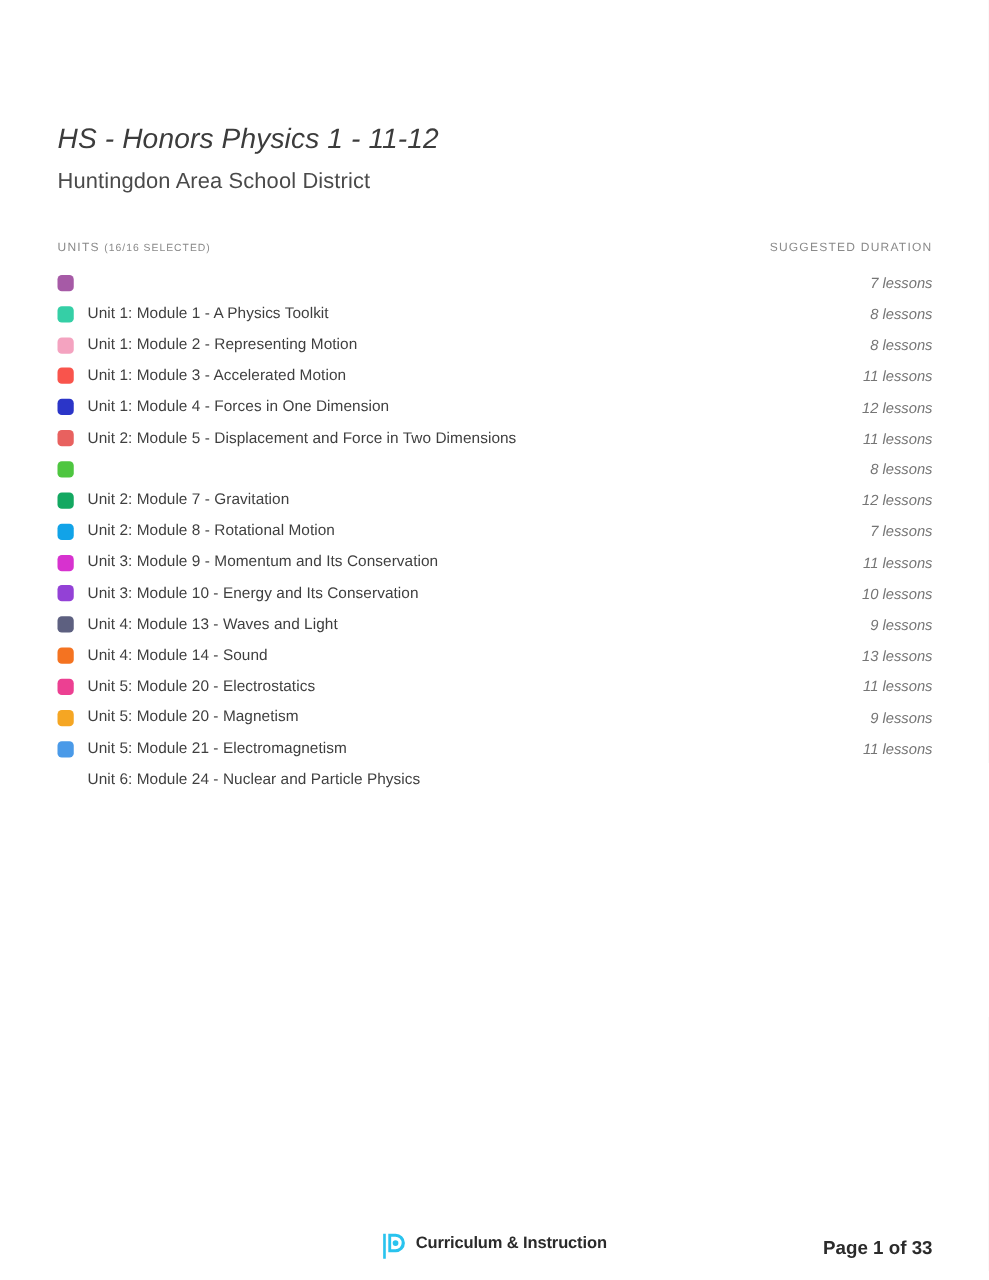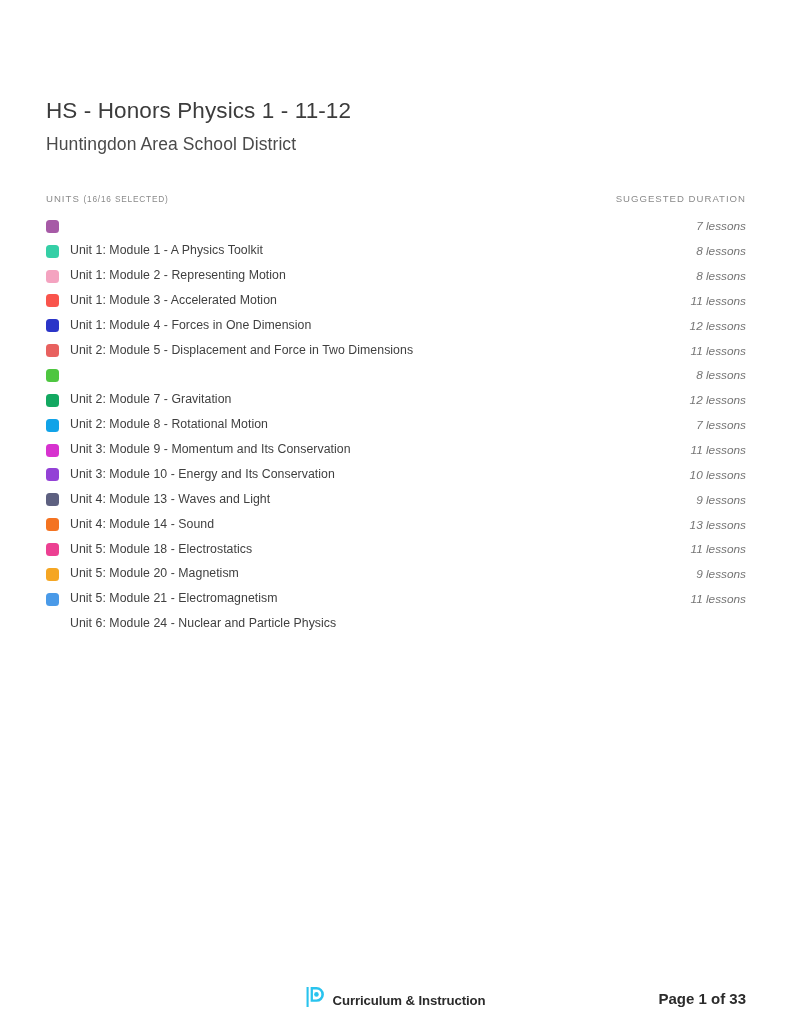--- a/index.html
+++ b/index.html
@@ -30,20 +30,21 @@
   
   .doc-title {
     font-size: 22.5px;
     font-weight: 400;
     color: #3c3c3c;
     letter-spacing: 0.1px;
     margin: 0;
     padding-top: 97px;
     line-height: 28px;
     white-space: nowrap;
+    font-style: italic;
   }
   .doc-subtitle {
     font-size: 17.5px;
     font-weight: 400;
     color: #4a4a4a;
     letter-spacing: 0.1px;
     margin: 0;
     padding-top: 8px;
     line-height: 22px;
     white-space: nowrap;
@@ -123,21 +124,21 @@
     right: 0;
     bottom: 0;
     height: 72px;
   }
   .footer-logo {
     position: absolute;
     left: 50%;
     transform: translateX(-50%);
     bottom: 16px;
     display: flex;
-    align-items: flex-end;
+    align-items: flex-start;
     gap: 7px;
   }
   .logo-mark {
     width: 20px;
     height: 22px;
     display: block;
   }
   .logo-text {
     font-size: 13.2px;
     font-weight: bold;
@@ -229,21 +230,21 @@
           <span class="unit-name">Unit 4: Module 13 - Waves and Light</span>
           <span class="unit-duration">10 lessons</span>
         </div>
         <div class="unit-row">
           <span class="swatch" style="background: rgb(93, 96, 128);"></span>
           <span class="unit-name">Unit 4: Module 14 - Sound</span>
           <span class="unit-duration">9 lessons</span>
         </div>
         <div class="unit-row">
           <span class="swatch" style="background: rgb(244, 115, 33);"></span>
-          <span class="unit-name">Unit 5: Module 18 - Electrostatics</span>
+          <span class="unit-name">Unit 5: Module 20 - Electrostatics</span>
           <span class="unit-duration">13 lessons</span>
         </div>
         <div class="unit-row">
           <span class="swatch" style="background: rgb(236, 64, 146);"></span>
           <span class="unit-name">Unit 5: Module 20 - Magnetism</span>
           <span class="unit-duration">11 lessons</span>
         </div>
         <div class="unit-row">
           <span class="swatch" style="background: rgb(245, 166, 35);"></span>
           <span class="unit-name">Unit 5: Module 21 - Electromagnetism</span>

